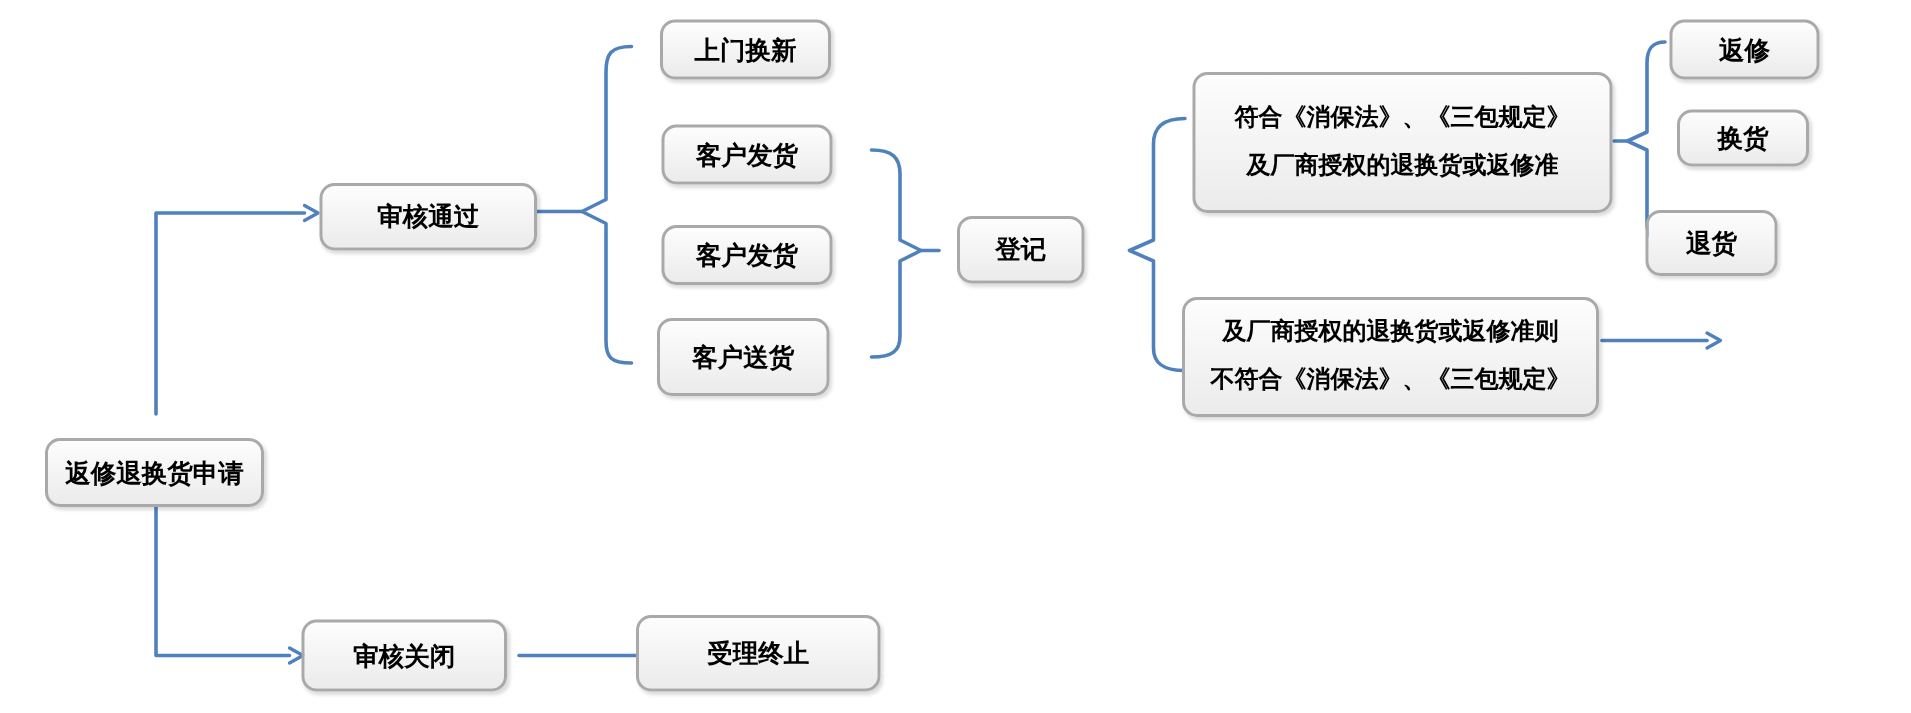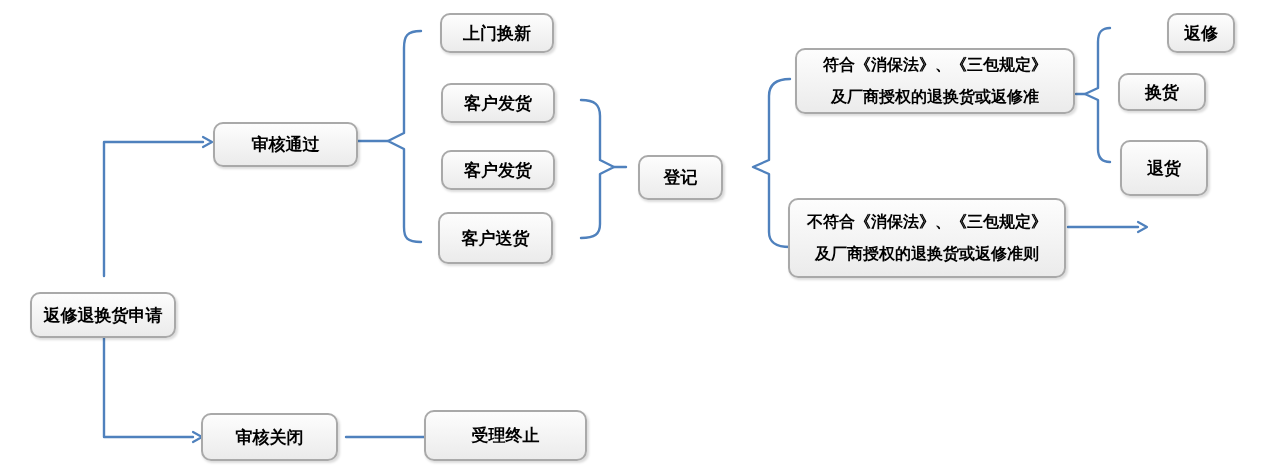--- a/index.html
+++ b/index.html
@@ -76,43 +76,43 @@
   </div>
 
   <div class="node" style="left:441px;top:150px;width:114px;height:40px">
     <span>客户发货</span>
   </div>
 
   <div class="node" style="left:438px;top:212px;width:115px;height:52px">
     <span>客户送货</span>
   </div>
 
-  <div class="node" style="left:638px;top:155px;width:85px;height:45px">
+  <div class="node" style="left:638px;top:144px;width:85px;height:45px">
     <span>登记</span>
   </div>
 
-  <div class="node cond" style="left:795px;top:48px;width:280px;height:66px">
+  <div class="node cond" style="left:795px;top:48px;width:280px;height:94px">
     <span>符合《消保法》、《三包规定》</span>
     <span>及厂商授权的退换货或返修准</span>
   </div>
 
   <div class="node cond" style="left:788px;top:198px;width:278px;height:80px">
+    <span>及厂商授权的退换货或返修准则</span>
     <span>不符合《消保法》、《三包规定》</span>
-    <span>及厂商授权的退换货或返修准则</span>
   </div>
 
-  <div class="node" style="left:1167px;top:13px;width:68px;height:40px">
+  <div class="node" style="left:1113px;top:13px;width:100px;height:40px">
     <span>返修</span>
   </div>
 
   <div class="node" style="left:1118px;top:73px;width:88px;height:38px">
     <span>换货</span>
   </div>
 
-  <div class="node" style="left:1120px;top:140px;width:88px;height:56px">
+  <div class="node" style="left:1097px;top:140px;width:88px;height:44px">
     <span>退货</span>
   </div>
 
 
   <div class="node" style="left:201px;top:413px;width:137px;height:48px">
     <span>审核关闭</span>
   </div>
 
   <div class="node" style="left:424px;top:410px;width:163px;height:51px">
     <span>受理终止</span>

